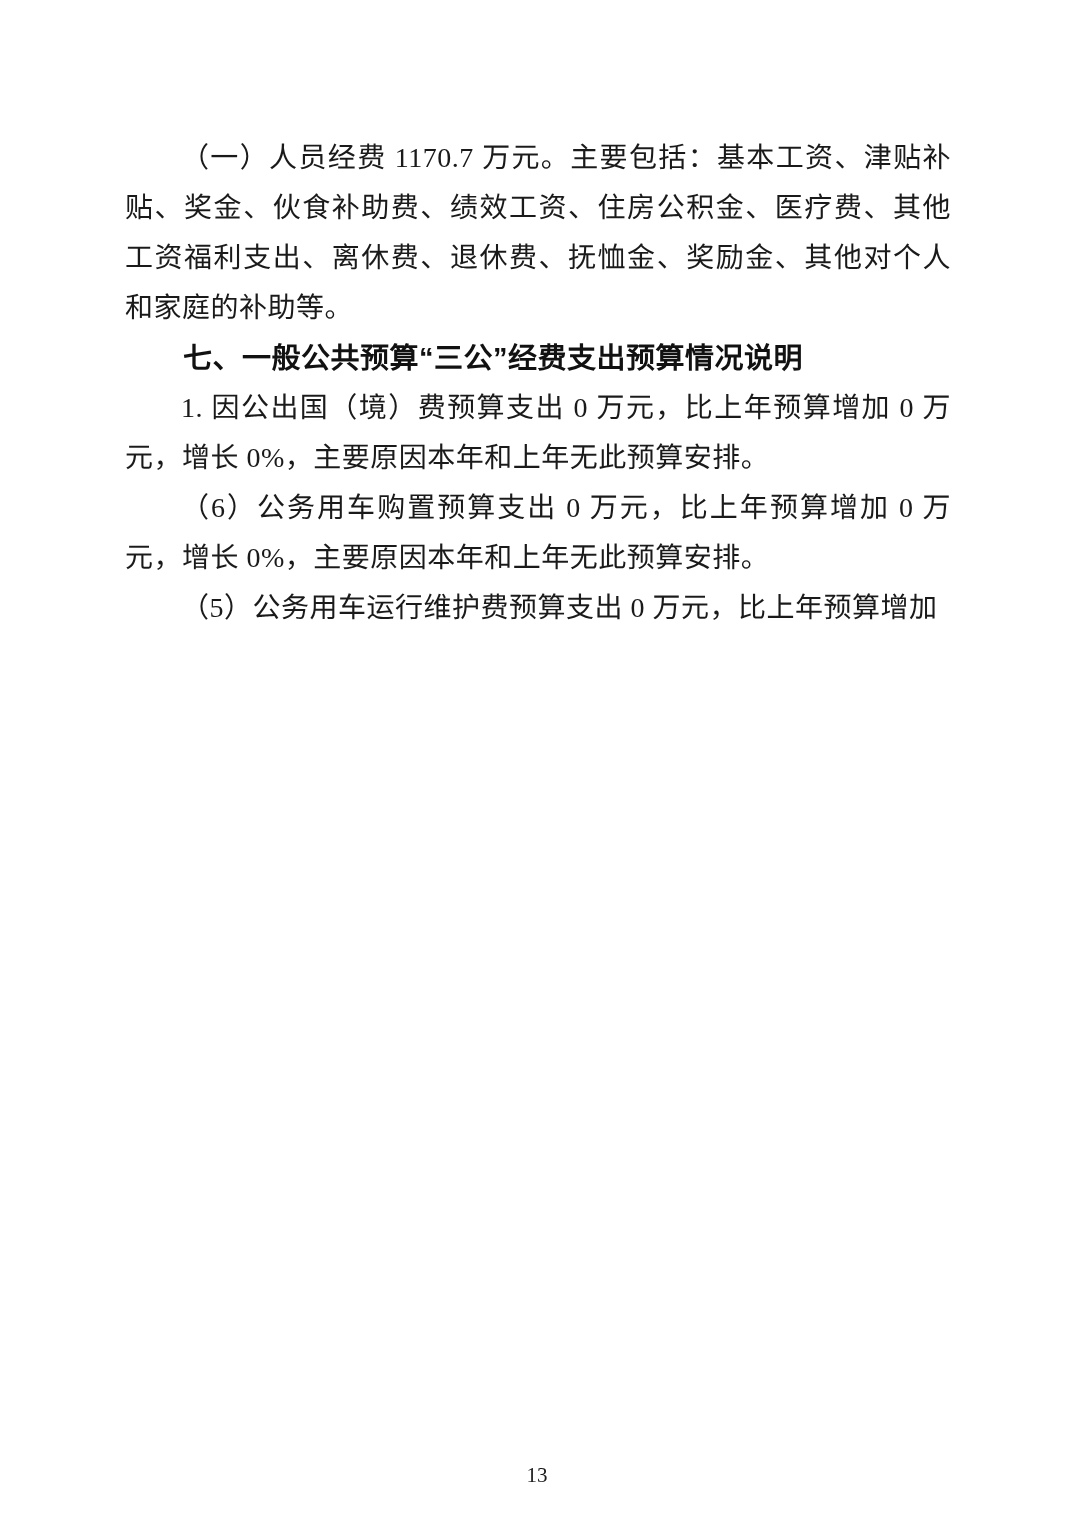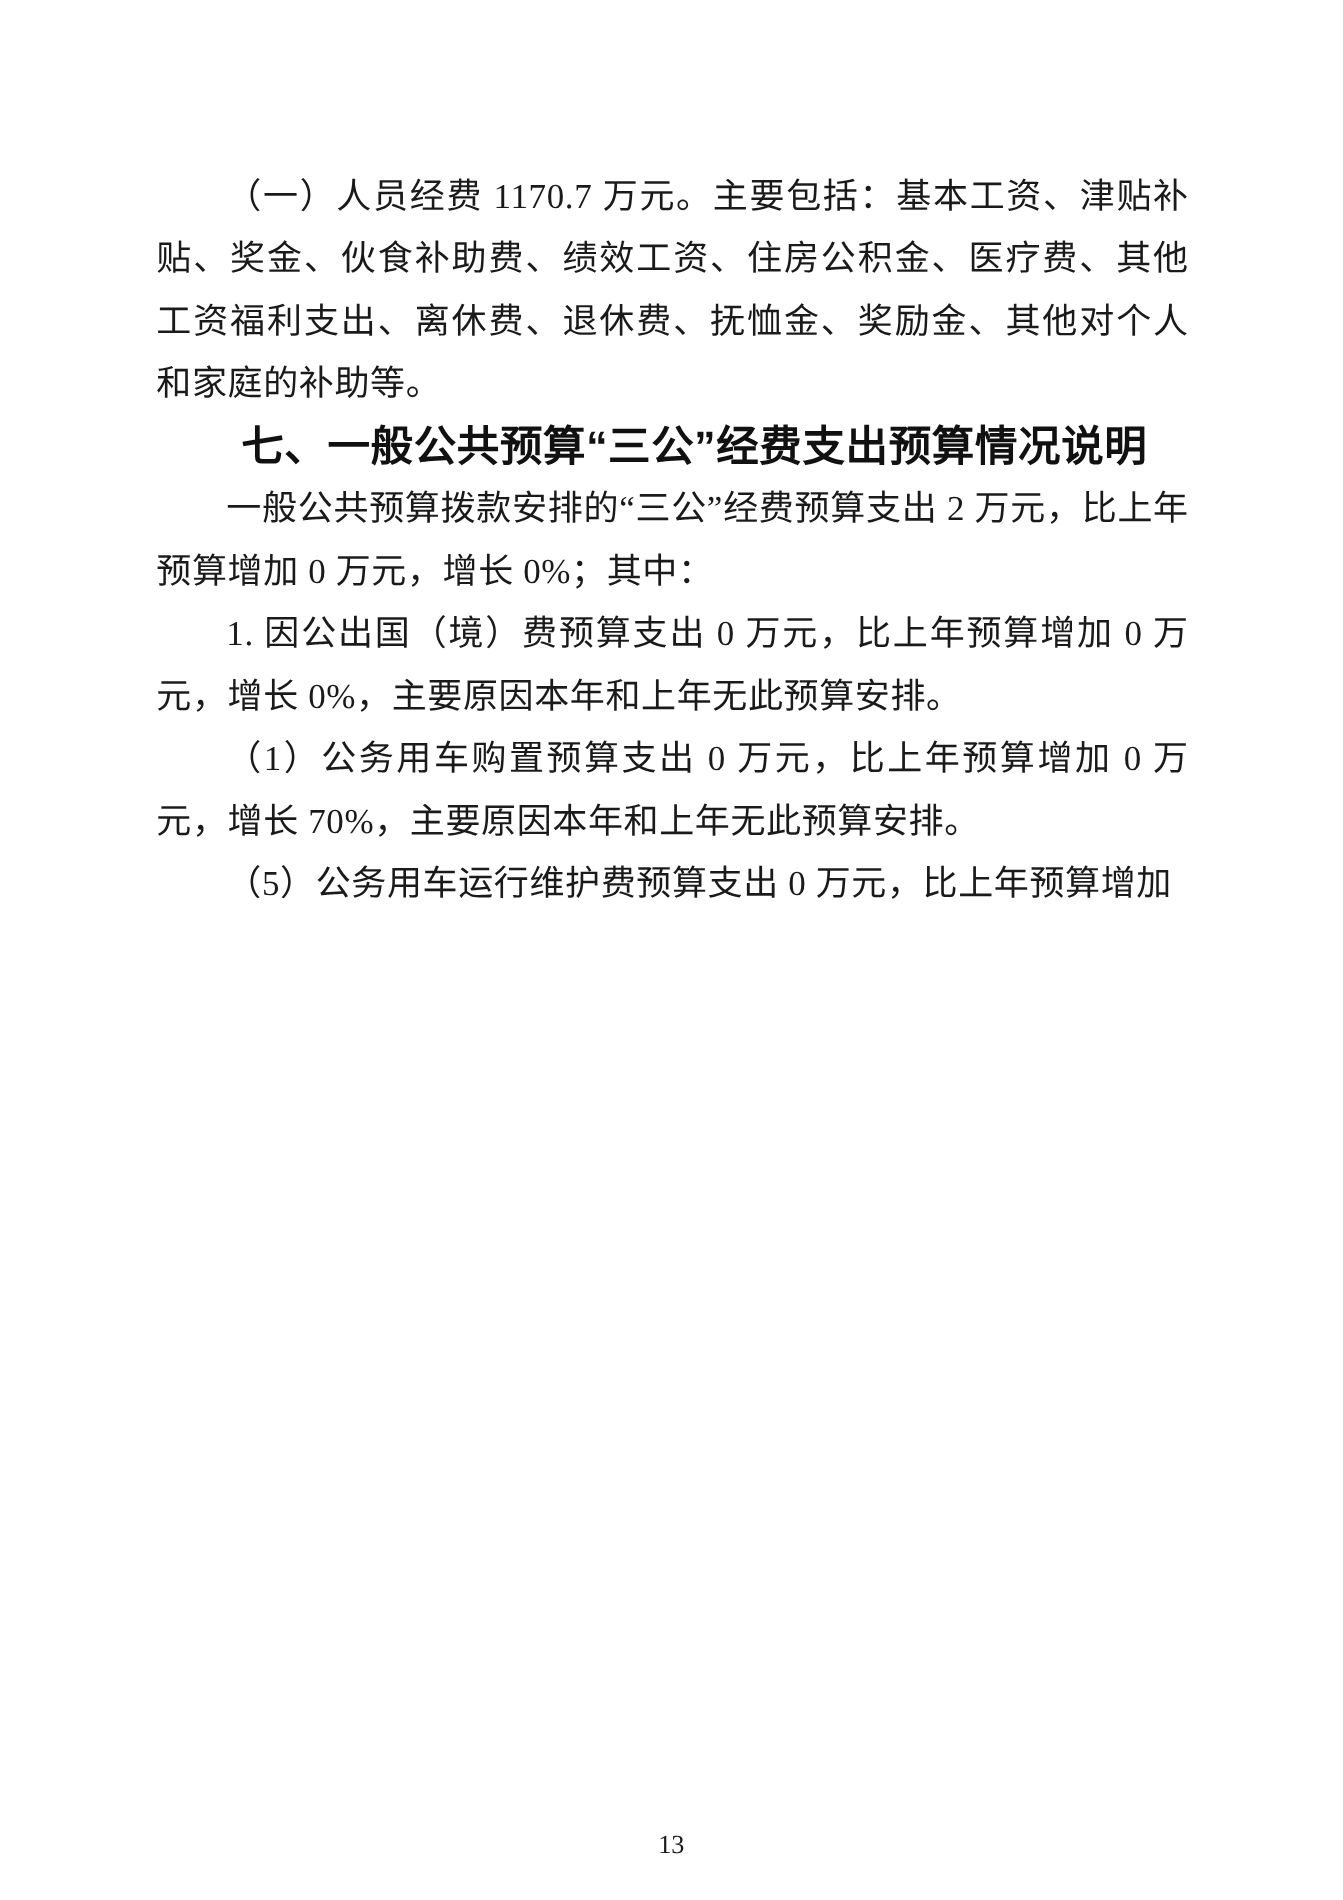--- a/index.html
+++ b/index.html
@@ -32,21 +32,21 @@
     line-height: 50px;
     text-align: justify;
     text-justify: inter-character;
     text-indent: 2em;
     letter-spacing: 0.5px;
     font-family: "Liberation Serif", "DejaVu Serif", serif;
     font-weight: normal;
   }
   .heading {
     margin: 0;
-    font-size: 34px;
+    font-size: 29px;
     line-height: 50px;
     text-indent: 2em;
     letter-spacing: 0.5px;
     font-family: "Liberation Sans", "DejaVu Sans", sans-serif;
     font-weight: bold;
     color: #111111;
   }
   .page-number {
     position: absolute;
     top: 1458px;
@@ -59,19 +59,18 @@
     font-family: "Liberation Serif", "DejaVu Serif", serif;
   }
 </style>
 </head>
 <body>
 
 <div class="page">
   <main class="content">
     <p class="para">（一）人员经费 1170.7 万元。主要包括：基本工资、津贴补贴、奖金、伙食补助费、绩效工资、住房公积金、医疗费、其他工资福利支出、离休费、退休费、抚恤金、奖励金、其他对个人和家庭的补助等。</p>
     <h2 class="heading">七、一般公共预算“三公”经费支出预算情况说明</h2>
-    <p class="para">一般公共预算拨款安排的“三公”经费预算支出 2 万元，比上年预算增加 0 万元，增长 0%；其中：</p>
     <p class="para">1. 因公出国（境）费预算支出 0 万元，比上年预算增加 0 万元，增长 0%，主要原因本年和上年无此预算安排。</p>
-    <p class="para">（1）公务用车购置预算支出 0 万元，比上年预算增加 0 万元，增长 70%，主要原因本年和上年无此预算安排。</p>
+    <p class="para">（6）公务用车购置预算支出 0 万元，比上年预算增加 0 万元，增长 0%，主要原因本年和上年无此预算安排。</p>
     <p class="para">（5）公务用车运行维护费预算支出 0 万元，比上年预算增加</p>
   </main>
   <div class="page-number">13</div>
 </div>
 
 </body></html>

